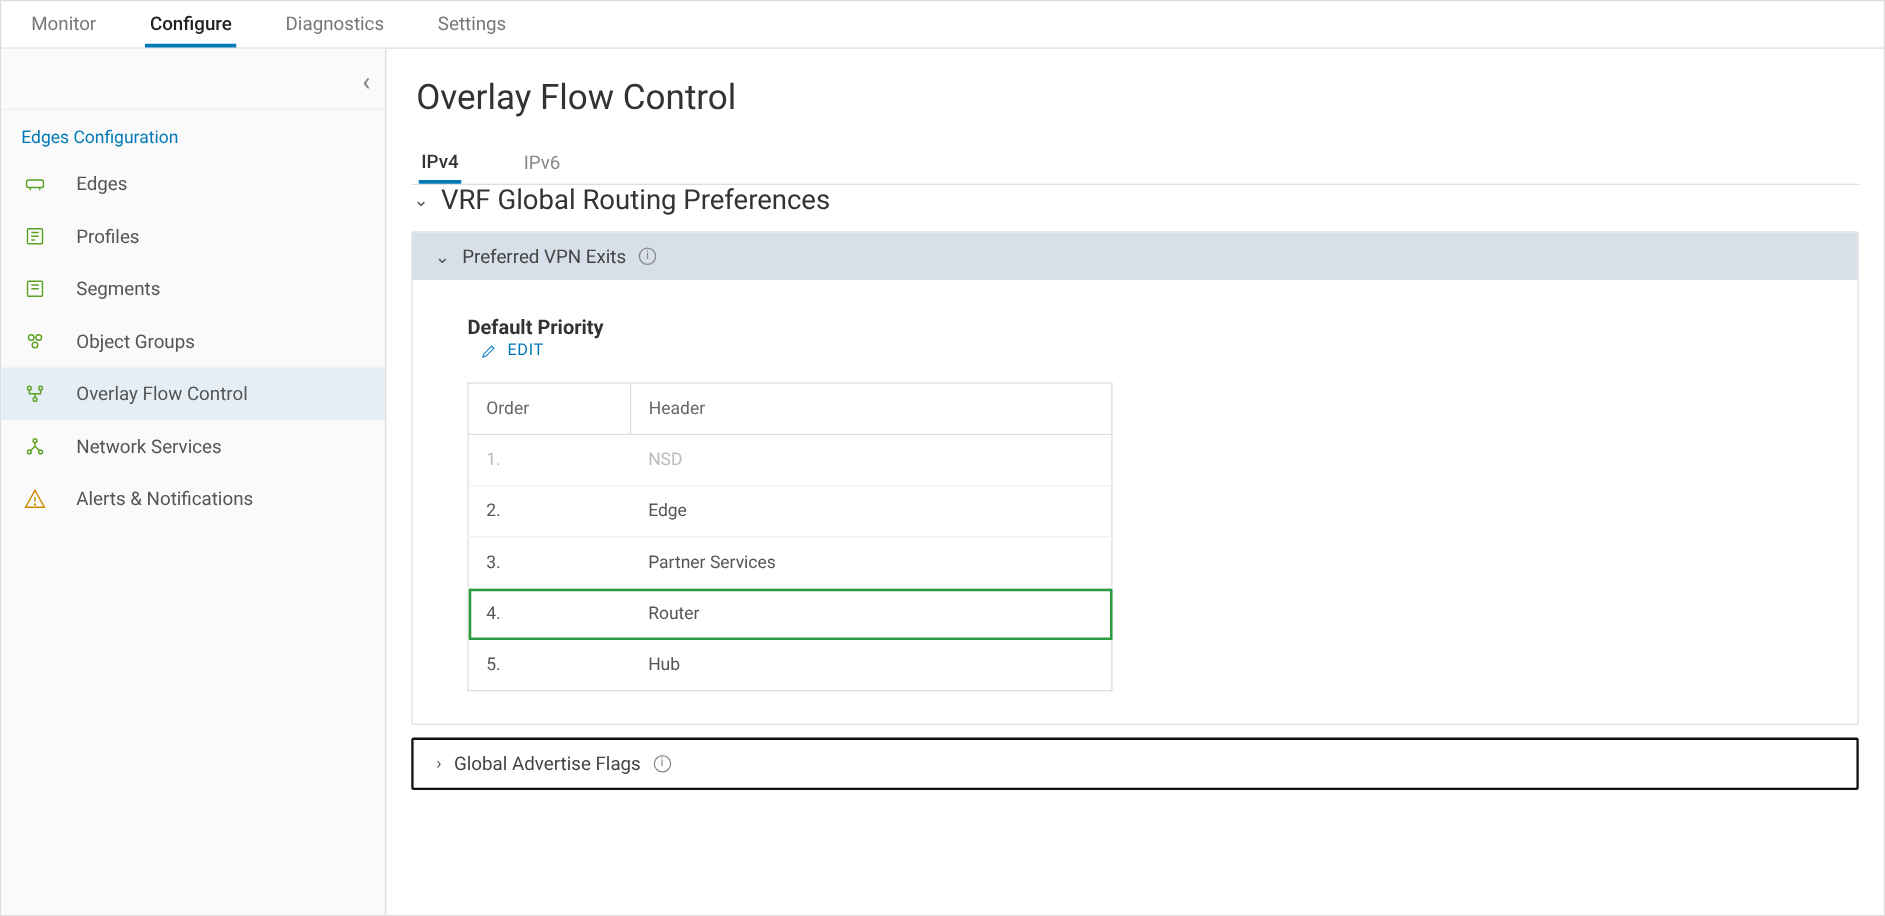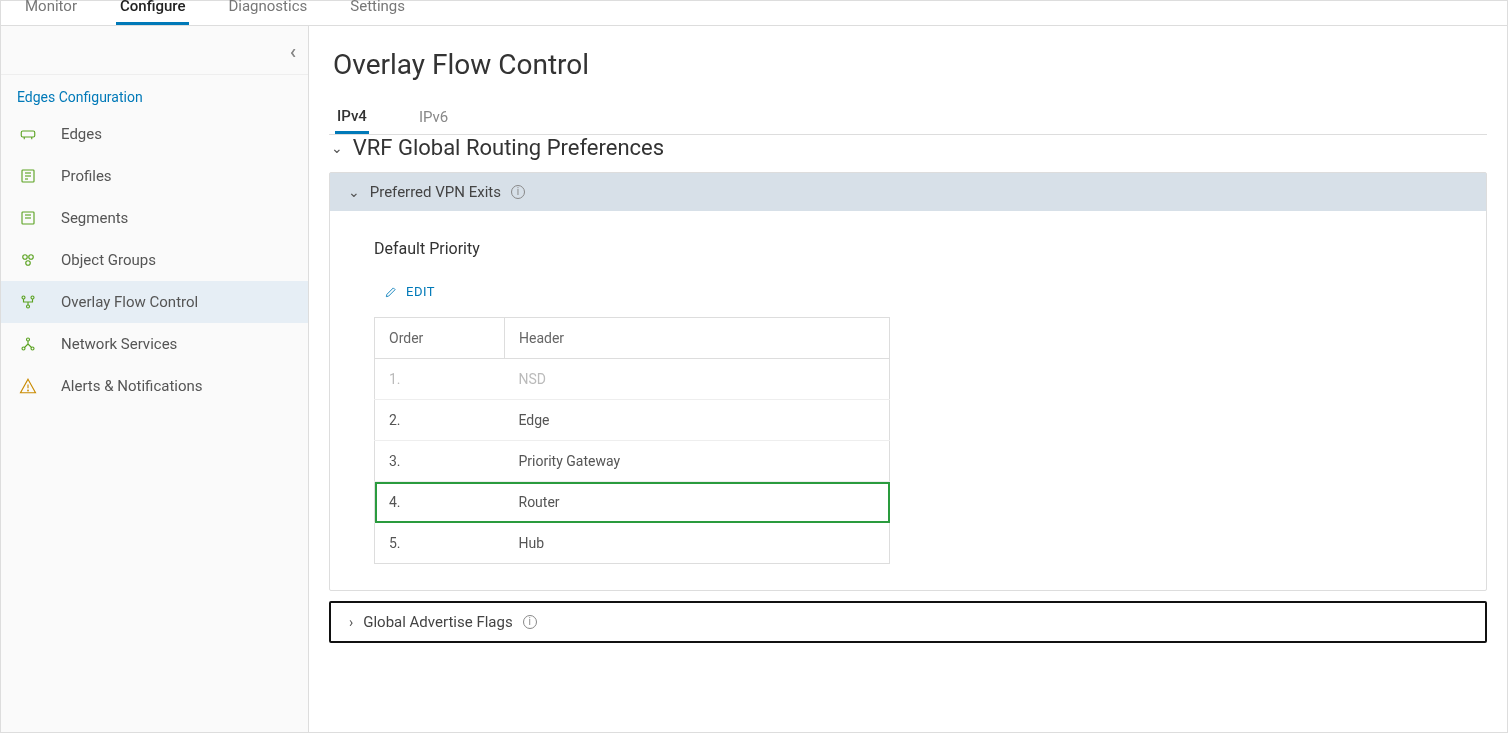--- a/index.html
+++ b/index.html
@@ -1,18 +1,18 @@
 <!DOCTYPE html>
 <html><head>
 <meta charset="utf-8">
 <style>
   * { box-sizing: border-box; margin: 0; padding: 0; }
   body { font-family: -apple-system, BlinkMacSystemFont, "Segoe UI", Roboto, Arial, sans-serif; font-size: 14px; color: #333; background: #fff; }
   .app { width: 1508px; height: 733px; border: 1px solid #ddd; display: flex; flex-direction: column; }
-  .top-tabs { display: flex; border-bottom: 1px solid #ddd; padding: 0 20px; height: 25px; align-items: flex-end; gap: 35px; }
+  .top-tabs { display: flex; border-bottom: 1px solid #ddd; padding: 0 20px; height: 38px; align-items: flex-end; gap: 35px; }
   .top-tab { padding: 10px 4px 10px 4px; color: #777; cursor: pointer; font-size: 15px; }
   .top-tab.active { color: #222; font-weight: 500; border-bottom: 3px solid #0079b8; padding-bottom: 7px; }
   .body { flex: 1; display: flex; min-height: 0; }
   .sidebar { width: 308px; border-right: 1px solid #ddd; background: #fafafa; display: flex; flex-direction: column; }
   .sidebar-collapse-row { display: flex; justify-content: flex-end; padding: 14px 18px 10px; border-bottom: 1px solid #eee; }
   .collapse-btn { color: #888; font-size: 20px; cursor: pointer; letter-spacing: -6px; }
   .sidebar-section-title { color: #0079b8; font-size: 14px; padding: 14px 16px 8px; }
   .side-item { display: flex; align-items: center; gap: 24px; padding: 12px 18px; cursor: pointer; color: #555; font-size: 15px; }
   .side-item.active { background: #e6eef5; }
   .side-icon { width: 18px; height: 18px; display: inline-flex; align-items: center; justify-content: center; }
@@ -24,21 +24,21 @@
   .sub-tab { padding: 8px 2px; color: #888; cursor: pointer; font-size: 15px; }
   .sub-tab.active { color: #333; font-weight: 500; border-bottom: 3px solid #0079b8; padding-bottom: 6px; }
   .section-header { display: flex; align-items: center; gap: 10px; font-size: 22px; font-weight: 400; color: #333; margin-bottom: 12px; padding-left: 2px; }
   .chevron-down, .chevron-right { color: #555; font-size: 14px; display: inline-block; }
   .panel { border: 1px solid #ddd; border-radius: 2px; margin-bottom: 10px; }
   .panel-header { background: #d7e0e8; padding: 10px 18px; display: flex; align-items: center; gap: 10px; font-size: 15px; color: #444; cursor: pointer; }
   .panel.collapsed .panel-header { background: #fff; }
   .panel.highlight-black { border: 2px solid #111; }
   .info-icon { display:inline-block; width:14px; height:14px; border:1px solid #888; border-radius:50%; font-size:10px; color:#888; text-align:center; line-height:12px; }
   .panel-body { padding: 28px 44px 26px; }
-  .subhead { font-size: 16px; color: #333; margin-bottom: 26px; }
+  .subhead { font-size: 16px; color: #333; margin-bottom: 2px; font-weight: bold; }
   .edit-link { display: inline-flex; align-items: center; gap: 8px; color: #0079b8; font-size: 13px; letter-spacing: 0.5px; cursor: pointer; margin-left: 10px; margin-bottom: 18px; }
   .edit-link svg { width:14px; height:14px; stroke:#0079b8; fill:none; stroke-width:1.5; }
   .table { border: 1px solid #ddd; width: 516px; border-collapse: collapse; }
   .table th, .table td { text-align: left; padding: 12px 14px; font-size: 14px; font-weight: 400; }
   .table thead th { color: #666; border-bottom: 1px solid #ddd; }
   .table thead th:first-child { border-right: 1px solid #ddd; }
   .table tbody tr { border-top: 1px solid #eee; }
   .table tbody td:first-child { width: 130px; color: #555; }
   .table tbody td:nth-child(2) { color: #555; }
   .table tbody tr.disabled td { color: #bbb; }
@@ -177,21 +177,21 @@
               <tr class="disabled">
                 <td>1.</td>
                 <td>NSD</td>
               </tr>
               <tr>
                 <td>2.</td>
                 <td>Edge</td>
               </tr>
               <tr>
                 <td>3.</td>
-                <td>Priority Gateway</td>
+                <td>Partner Services</td>
               </tr>
               <tr class="highlight-green">
                 <td>4.</td>
                 <td>Router</td>
               </tr>
               <tr>
                 <td>5.</td>
                 <td>Hub</td>
               </tr>
             </tbody>

